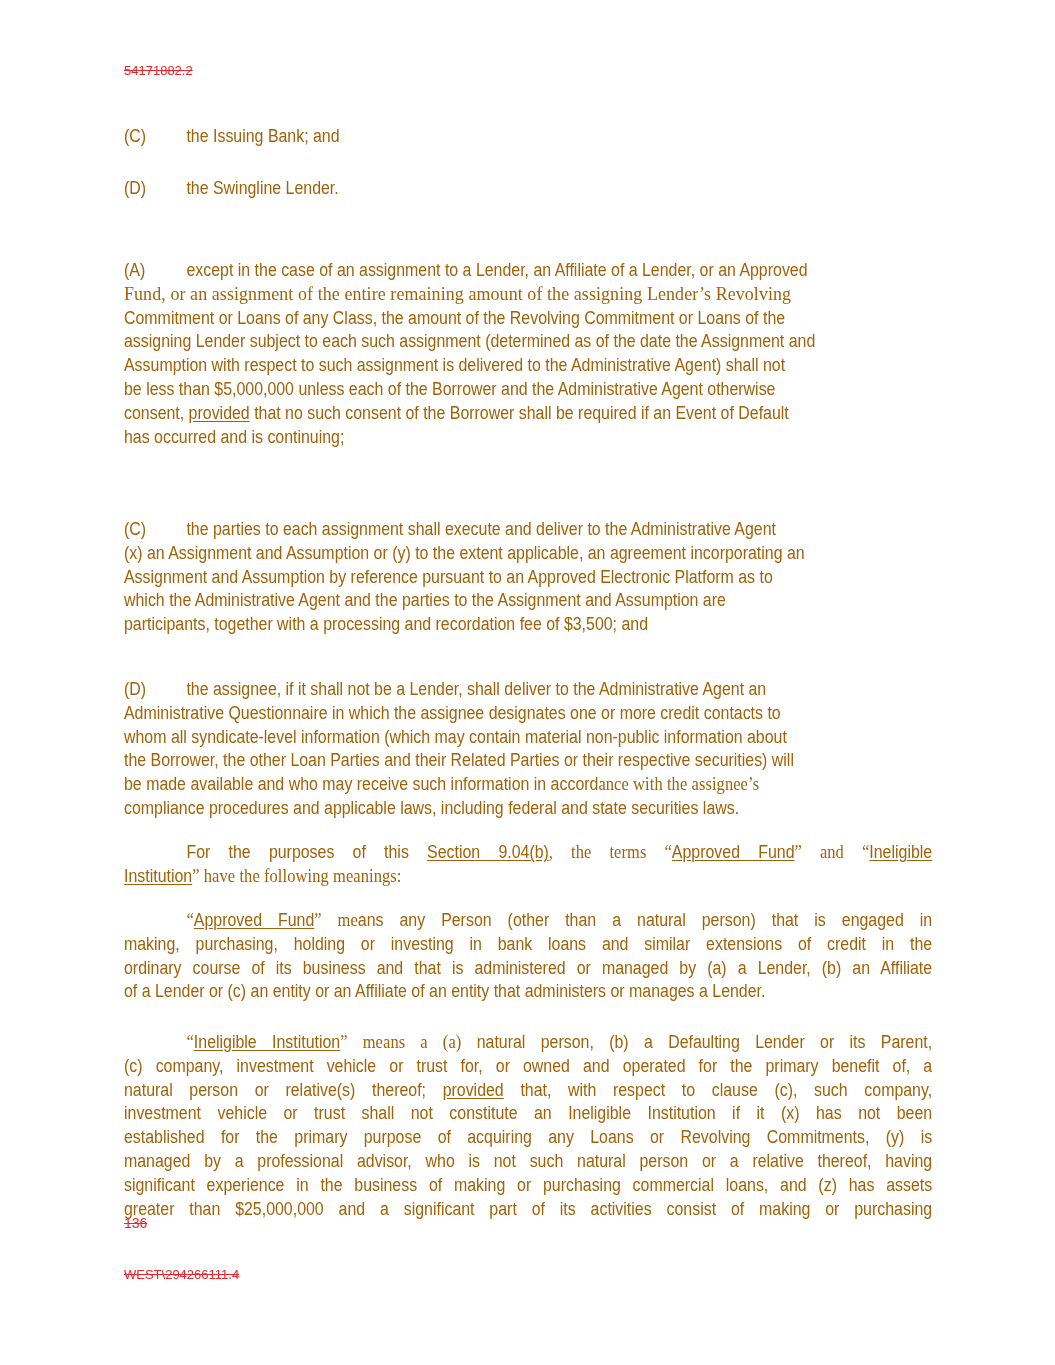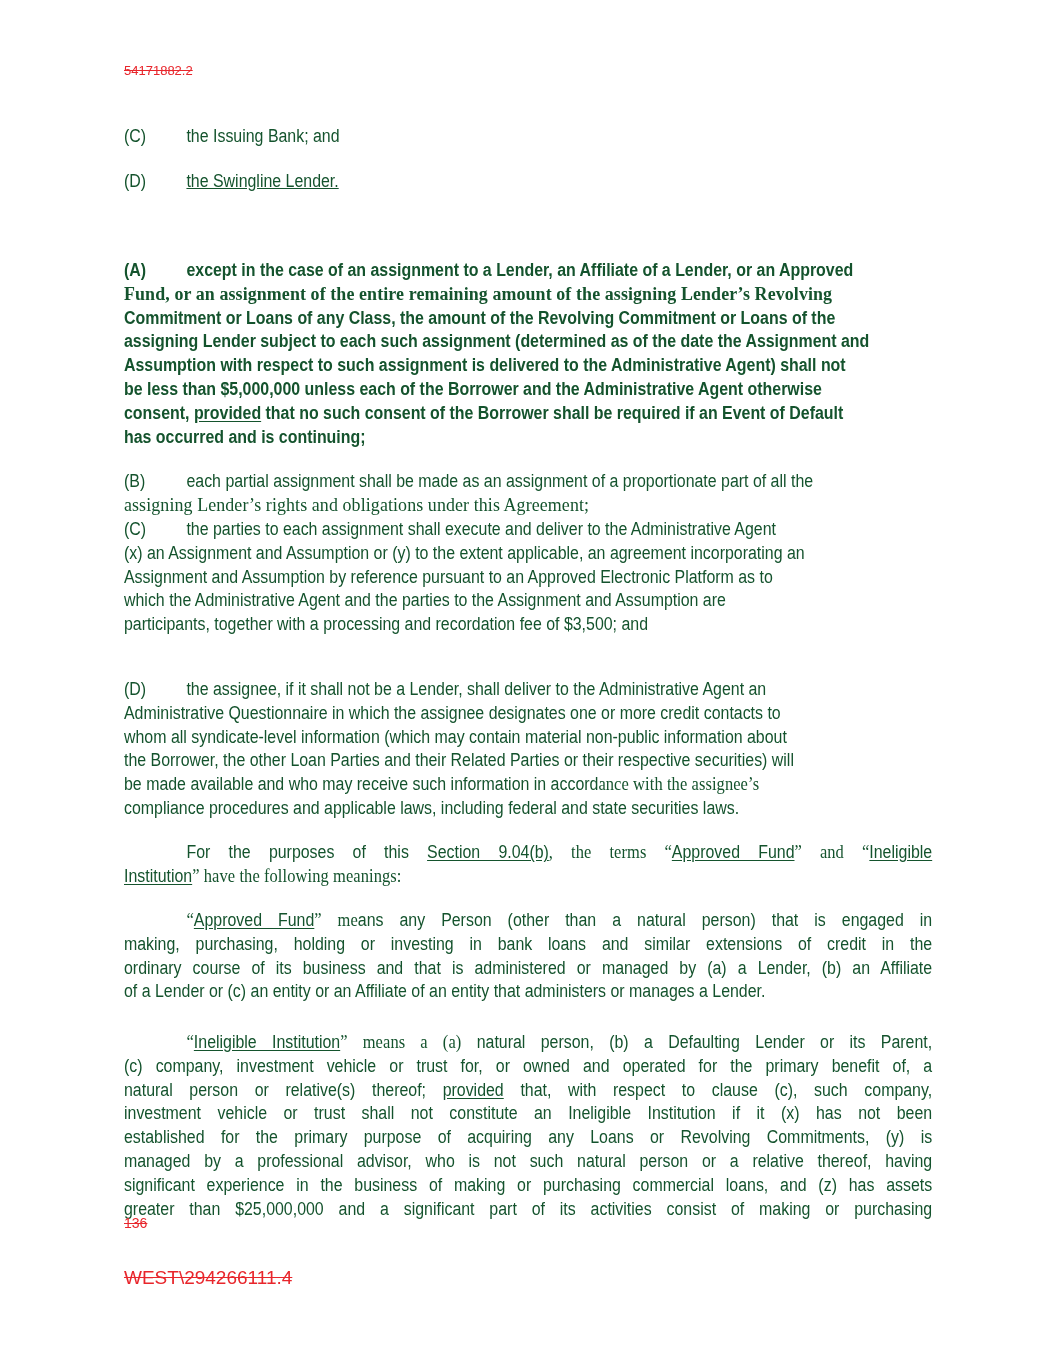--- a/index.html
+++ b/index.html
@@ -4,23 +4,23 @@
 <style>
   html, body { margin: 0; padding: 0; background: #ffffff; }
   body { width: 1055px; height: 1365px; position: relative; overflow: hidden; }
   .page { position: absolute; left: 0; top: 0; width: 1055px; height: 1130px; background: #fff; }
   .redline {
     position: absolute; left: 124px; color: #e8262c;
     font-family: "Liberation Sans", sans-serif; text-decoration: line-through;
   }
   .docid { top: 63px; font-size: 13px; }
   .pagenum { top: 1215px; font-size: 14px; }
-  .footer-id { top: 1267px; font-size: 19px; }
+  .footer-id { top: 1267px; font-size: 13px; }
   .block {
-    position: absolute; left: 124px; width: 808px; color: #14532d;
+    position: absolute; left: 124px; width: 808px; color: #a16207;
     font-family: "Liberation Sans", sans-serif; font-size: 17.6px; line-height: 23.8px;
     transform-origin: left top;
   }
   .line { display: block; white-space: nowrap; transform: scaleX(0.905); transform-origin: left top; height: 23.8px; }
   .line.j { text-align: justify; text-align-last: justify; width: 893px; }
   .serifrun { font-family: "Liberation Serif", serif; font-size: 18.2px; letter-spacing: 0.1px; }
   .lab { display: inline-block; width: 69px; }
   .u { text-decoration: underline; text-underline-offset: 2px; }
   .indent { display: inline-block; width: 69px; }
 </style>
@@ -28,40 +28,36 @@
 <body>
 
 <div class="page">
 
   <div class="redline docid">54171882.2</div>
 
   <div class="block" style="top:125px;">
     <span class="line"><span class="lab">(C)</span><span>the Issuing Bank; and</span></span>
   </div>
 
-  <div class="block" style="top:170px;text-decoration:underline;">
+  <div class="block" style="top:177px;">
     <span class="line"><span class="lab">(D)</span><span>the Swingline Lender.</span></span>
   </div>
 
 
-  <div class="block" style="top:259px;font-weight:bold;">
+  <div class="block" style="top:259px;">
     <span class="line"><span class="lab">(A)</span><span>except in the case of an assignment to a Lender, an Affiliate of a Lender, or an Approved</span></span>
     <span class="line serifrun" style="transform:scaleX(0.985);">Fund, or an assignment of the entire remaining amount of the assigning Lender’s Revolving</span>
     <span class="line">Commitment or Loans of any Class, the amount of the Revolving Commitment or Loans of the</span>
     <span class="line">assigning Lender subject to each such assignment (determined as of the date the Assignment and</span>
     <span class="line">Assumption with respect to such assignment is delivered to the Administrative Agent) shall not</span>
     <span class="line">be less than $5,000,000 unless each of the Borrower and the Administrative Agent otherwise</span>
     <span class="line"><span>consent, </span><span class="u">provided</span><span> that no such consent of the Borrower shall be required if an Event of Default</span></span>
     <span class="line">has occurred and is continuing;</span>
   </div>
 
-  <div class="block" style="top:470px;">
-    <span class="line"><span class="lab">(B)</span><span>each partial assignment shall be made as an assignment of a proportionate part of all the</span></span>
-    <span class="line serifrun" style="transform:scaleX(0.985);">assigning Lender’s rights and obligations under this Agreement;</span>
-  </div>
 
   <div class="block" style="top:518px;">
     <span class="line"><span class="lab">(C)</span><span>the parties to each assignment shall execute and deliver to the Administrative Agent</span></span>
     <span class="line">(x) an Assignment and Assumption or (y) to the extent applicable, an agreement incorporating an</span>
     <span class="line">Assignment and Assumption by reference pursuant to an Approved Electronic Platform as to</span>
     <span class="line">which the Administrative Agent and the parties to the Assignment and Assumption are</span>
     <span class="line">participants, together with a processing and recordation fee of $3,500; and</span>
   </div>
 
   <div class="block" style="top:678px;">

